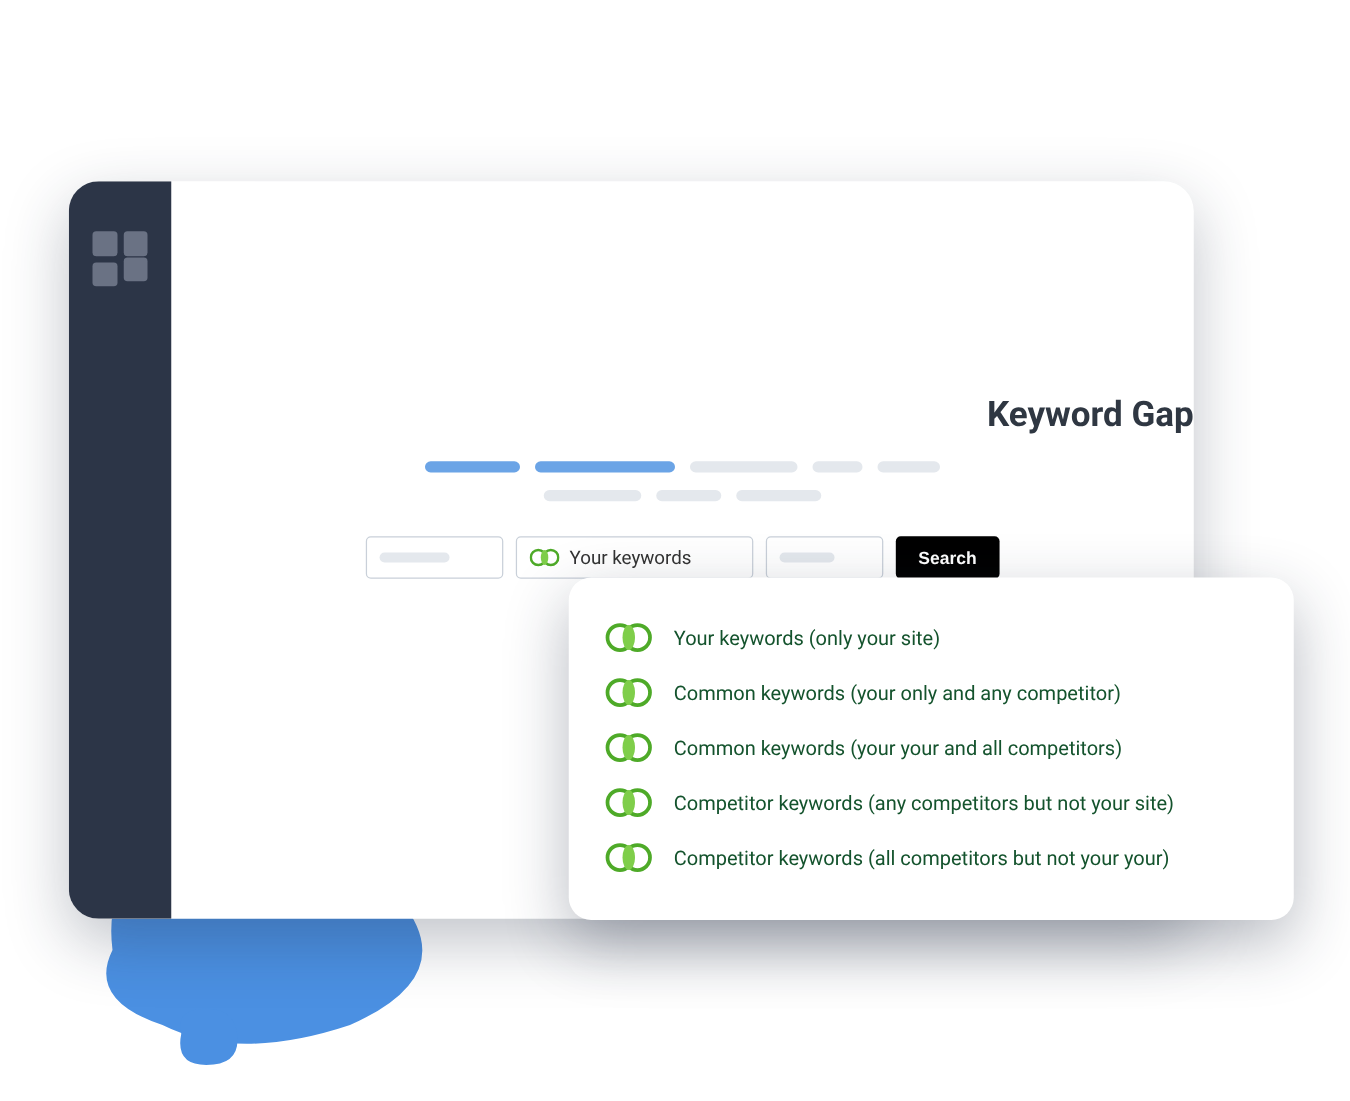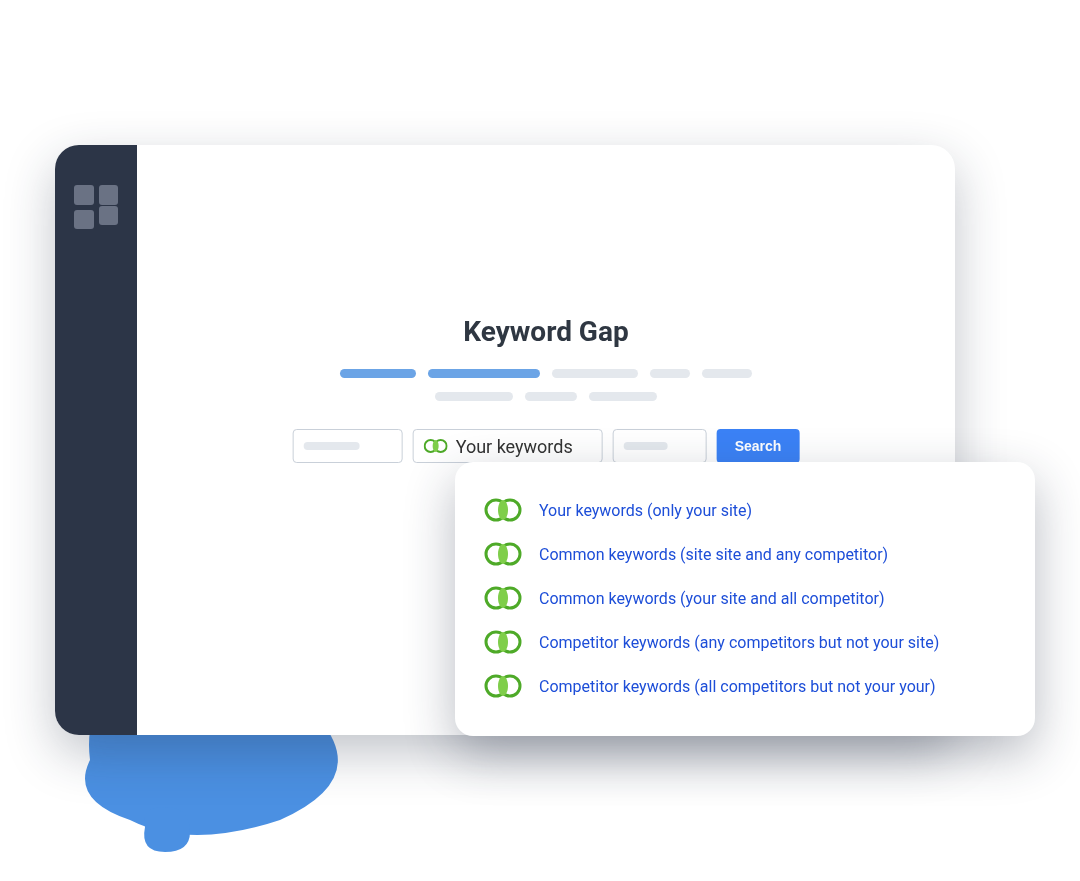--- a/index.html
+++ b/index.html
@@ -61,21 +61,21 @@
 
   .main {
     flex: 1;
     position: relative;
   }
 
   .title {
     position: absolute;
     left: 0; right: 0;
     top: 170px;
-    text-align: center;
+    text-align: right;
     font-size: 28px;
     font-weight: 700;
     color: #2f3742;
   }
 
   .prog {
     position: absolute;
     left: 50%;
     transform: translateX(-50%);
     top: 224px;
@@ -117,29 +117,29 @@
   }
   .field.small { width: 110px; }
   .field.med { width: 190px; }
   .field.small2 { width: 94px; }
   .field .ph {
     height: 8px;
     background: #e4e8ed;
     border-radius: 4px;
   }
   .field .label {
-    font-size: 18px;
+    font-size: 15px;
     color: #333;
     margin-left: 8px;
   }
 
   .search-btn {
     height: 34px;
     padding: 0 18px;
-    background: #3b82f6;
+    background: #000000;
     color: #fff;
     font-size: 14px;
     font-weight: 600;
     border: none;
     border-radius: 4px;
     display: flex;
     align-items: center;
     justify-content: center;
   }
 
@@ -157,21 +157,21 @@
     padding: 26px 28px 28px 28px;
   }
   .dd-item {
     display: flex;
     align-items: center;
     gap: 16px;
     padding: 8px 0;
   }
   .dd-item .txt {
     font-size: 16px;
-    color: #1d4ed8;
+    color: #14532d;
   }
 
   .blob {
     position: absolute;
     z-index: 2;
   }
 </style>
 </head>
 <body>
 
@@ -239,29 +239,29 @@
       <ellipse cx="20" cy="14" rx="5" ry="10" fill="#7fce4a"></ellipse>
     </svg>
     <span class="txt">Your keywords (only your site)</span>
   </div>
   <div class="dd-item">
     <svg width="40" height="28" viewBox="0 0 40 28">
       <circle cx="13" cy="14" r="10" fill="none" stroke="#4eaa28" stroke-width="3"></circle>
       <circle cx="27" cy="14" r="10" fill="none" stroke="#4eaa28" stroke-width="3"></circle>
       <ellipse cx="20" cy="14" rx="5" ry="10" fill="#7fce4a"></ellipse>
     </svg>
-    <span class="txt">Common keywords (site site and any competitor)</span>
-  </div>
-  <div class="dd-item">
-    <svg width="40" height="28" viewBox="0 0 40 28">
-      <circle cx="13" cy="14" r="10" fill="none" stroke="#4eaa28" stroke-width="3"></circle>
-      <circle cx="27" cy="14" r="10" fill="none" stroke="#4eaa28" stroke-width="3"></circle>
-      <ellipse cx="20" cy="14" rx="5" ry="10" fill="#7fce4a"></ellipse>
-    </svg>
-    <span class="txt">Common keywords (your site and all competitor)</span>
+    <span class="txt">Common keywords (your only and any competitor)</span>
+  </div>
+  <div class="dd-item">
+    <svg width="40" height="28" viewBox="0 0 40 28">
+      <circle cx="13" cy="14" r="10" fill="none" stroke="#4eaa28" stroke-width="3"></circle>
+      <circle cx="27" cy="14" r="10" fill="none" stroke="#4eaa28" stroke-width="3"></circle>
+      <ellipse cx="20" cy="14" rx="5" ry="10" fill="#7fce4a"></ellipse>
+    </svg>
+    <span class="txt">Common keywords (your your and all competitors)</span>
   </div>
   <div class="dd-item">
     <svg width="40" height="28" viewBox="0 0 40 28">
       <circle cx="13" cy="14" r="10" fill="none" stroke="#4eaa28" stroke-width="3"></circle>
       <circle cx="27" cy="14" r="10" fill="none" stroke="#4eaa28" stroke-width="3"></circle>
       <ellipse cx="20" cy="14" rx="5" ry="10" fill="#7fce4a"></ellipse>
     </svg>
     <span class="txt">Competitor keywords (any competitors but not your site)</span>
   </div>
   <div class="dd-item">

